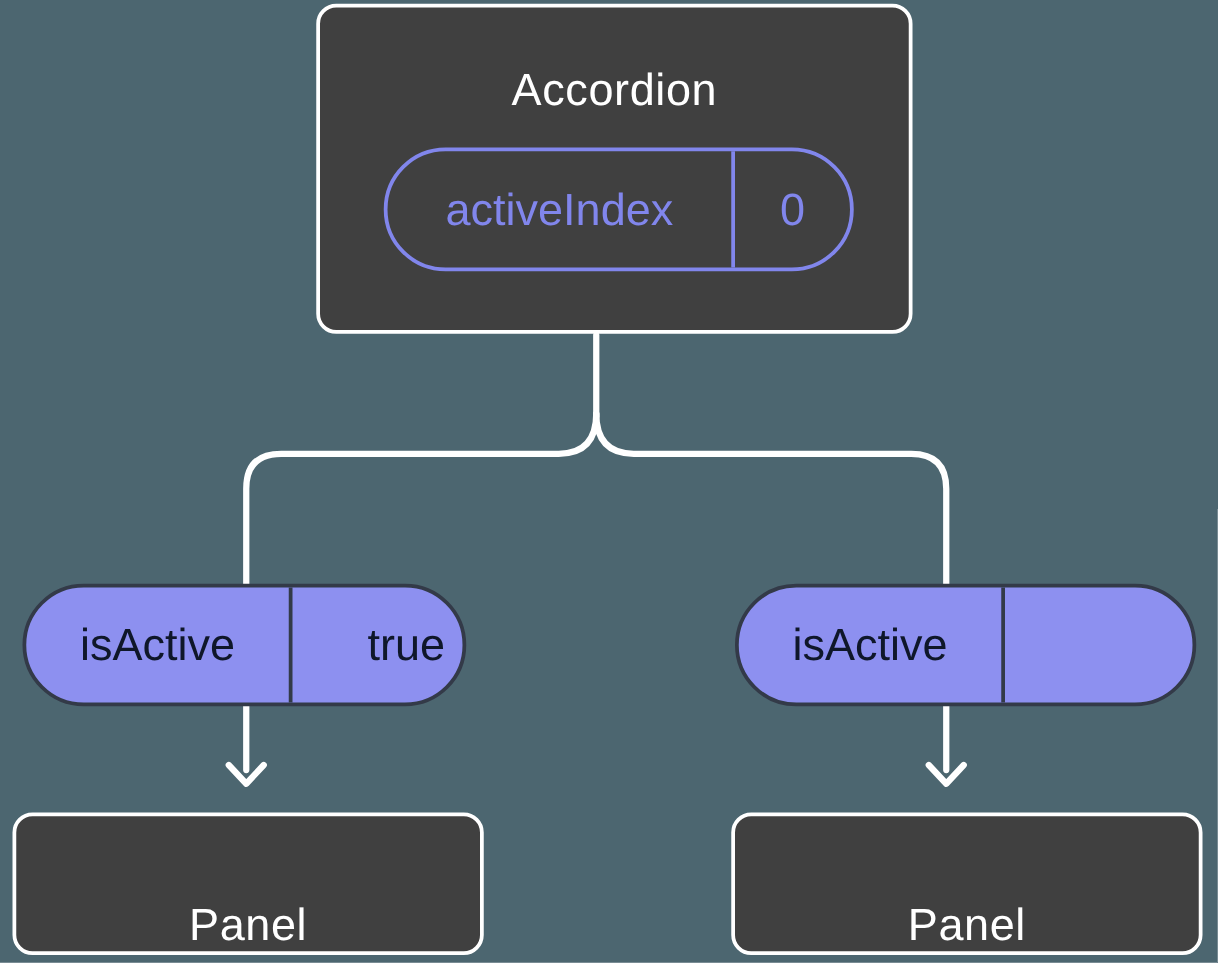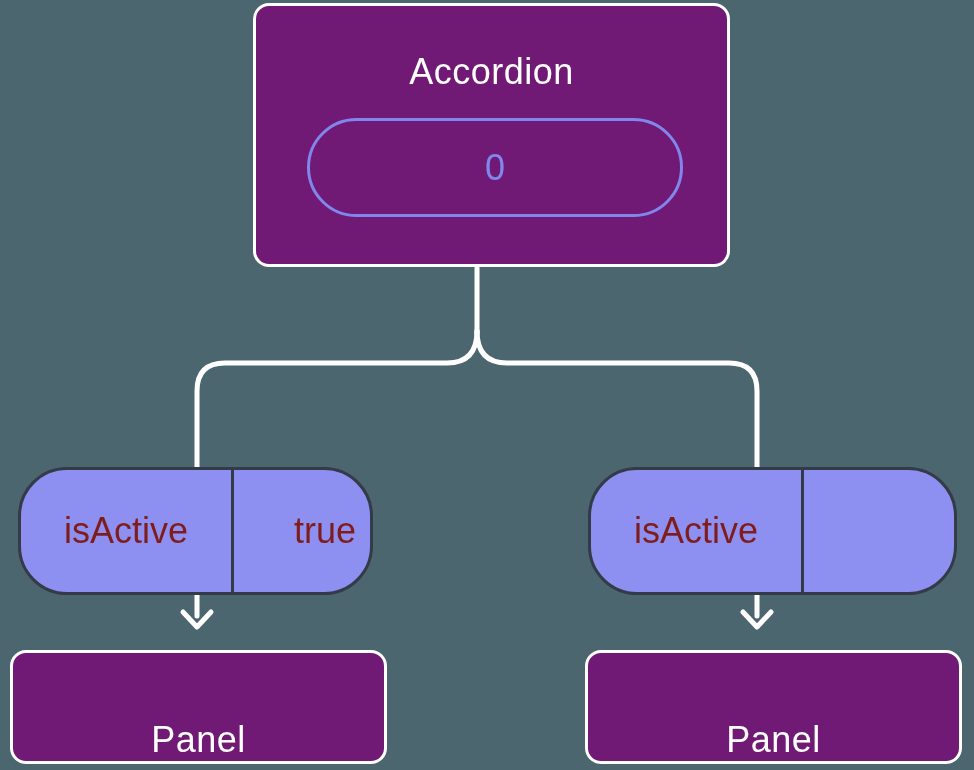--- a/index.html
+++ b/index.html
@@ -18,21 +18,21 @@
   }
   .wires path {
     fill: none;
     stroke: #FFFFFF;
     stroke-width: 5;
     stroke-linecap: round;
     stroke-linejoin: round;
   }
   .node {
     position: absolute;
-    background: #701a75;
+    background: #404040;
     border: 3px solid #FFFFFF;
     border-radius: 16px;
     box-sizing: border-box;
     z-index: 2;
   }
   .root-node { left: 253px; top: 3px; width: 477px; height: 264px; }
   .node-title {
     color: #FFFFFF;
     font-size: 36px;
     font-weight: 500;
@@ -58,27 +58,27 @@
     width: 275px;
     border-right: 3px solid #8186EC;
     display: flex; align-items: center; justify-content: center;
   }
   .state-pill .seg-value {
     flex: 1;
     display: flex; align-items: center; justify-content: center;
   }
   .prop-pill {
     position: absolute;
-    height: 128px;
+    height: 98px;
     background: #8D90F0;
     border: 3px solid #333A48;
     border-radius: 49px;
     box-sizing: border-box;
     display: flex;
-    color: #7f1d1d;
+    color: #0f172a;
     font-size: 36px;
     z-index: 2;
   }
   .prop-pill .seg-label {
     width: 210px;
     border-right: 3px solid #333A48;
     display: flex; align-items: center; justify-content: center;
   }
   .prop-pill .seg-value {
     flex: 1;
@@ -101,20 +101,21 @@
     <path d="M477 268 L477 333"></path>
     <path d="M477 331 Q477 363 447 363 L225 363 Q197 363 197 391 L197 616"></path>
     <path d="M477 331 Q477 363 507 363 L729 363 Q757 363 757 391 L757 616"></path>
     <path d="M183 612 L197 627 L211 612"></path>
     <path d="M743 612 L757 627 L771 612"></path>
   </svg>
 
   <div class="node root-node">
     <div class="node-title">Accordion</div>
     <div class="state-pill">
+      <div class="seg-label">activeIndex</div>
       <div class="seg-value">0</div>
     </div>
   </div>
 
   <div class="prop-pill pill-left">
     <div class="seg-label">isActive</div>
     <div class="seg-value">true</div>
   </div>
 
   <div class="prop-pill pill-right">

